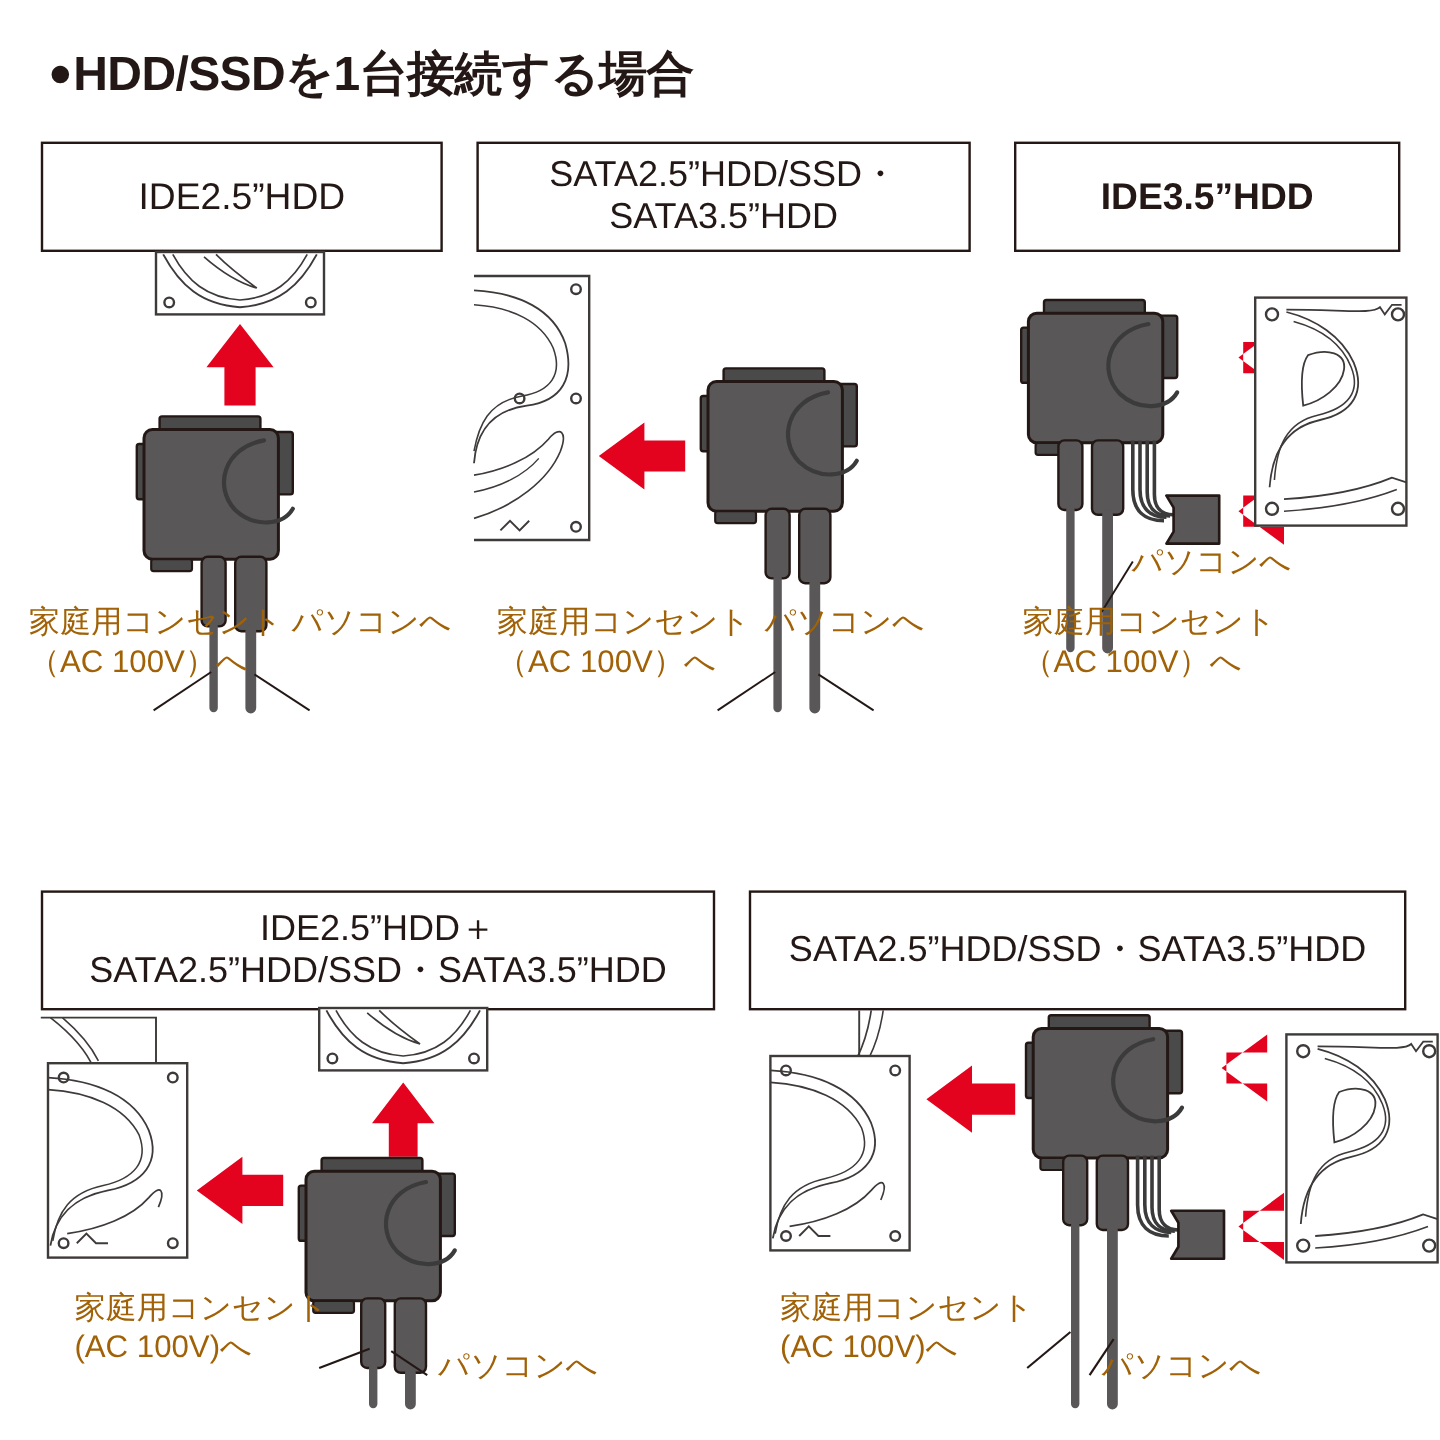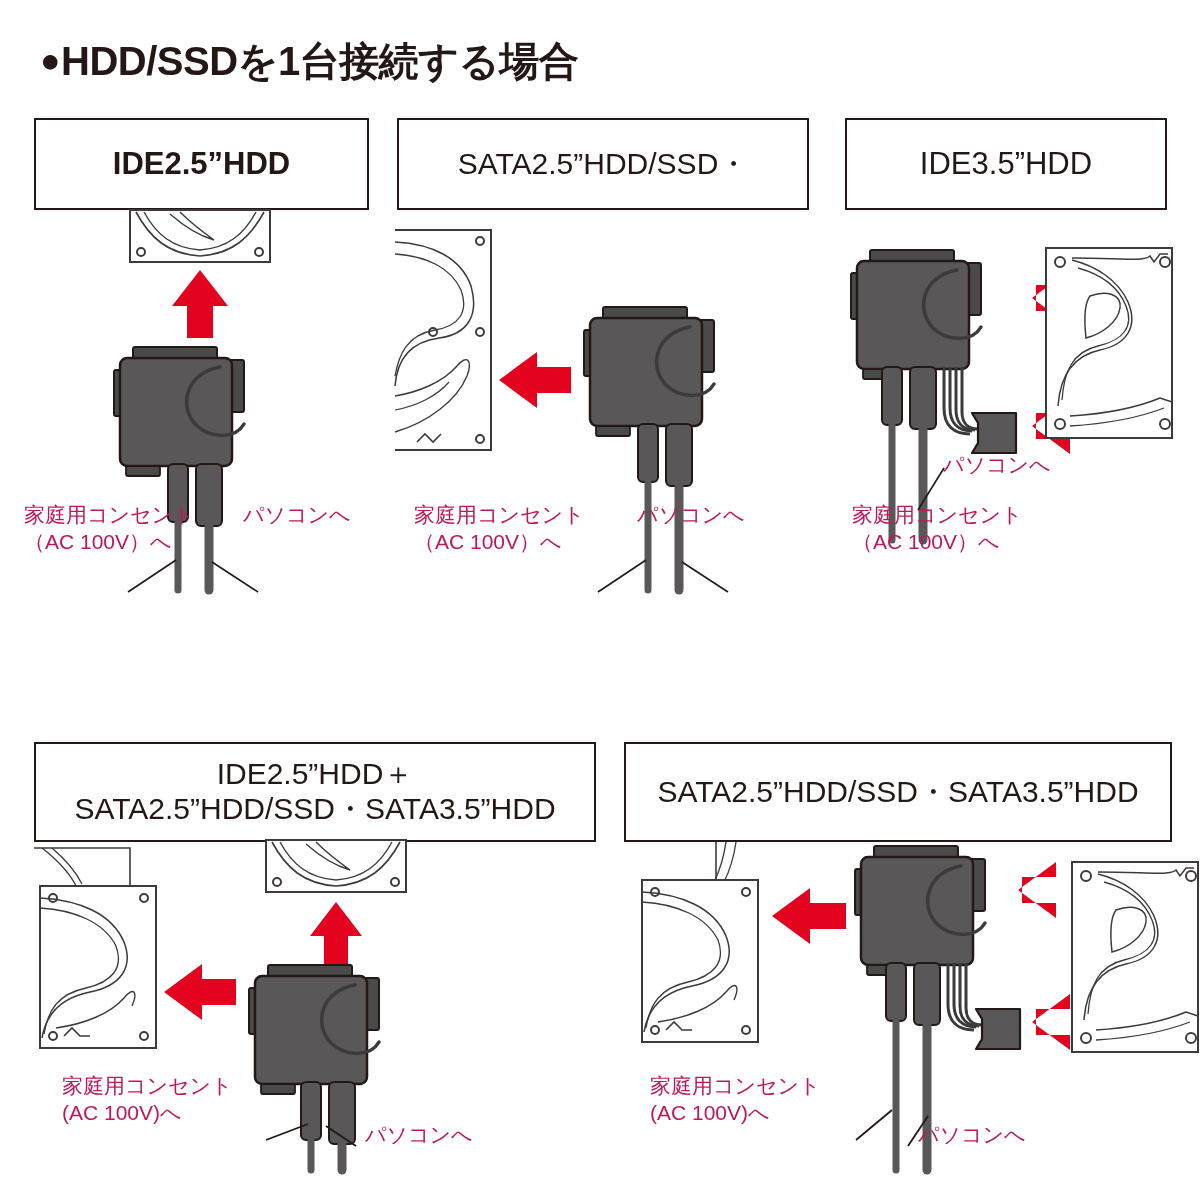--- a/index.html
+++ b/index.html
@@ -38,40 +38,40 @@
     display: flex;
     align-items: center;
     justify-content: center;
     text-align: center;
     font-size: 31px;
     line-height: 1.16;
     color: #231815;
     padding: 2px 6px;
   }
   .label-box.two-line { font-size: 30px; text-align: center; }
-  #label-ide25   { left: 34px;  top: 118px; width: 335px; height: 92px; font-weight: bold; }
+  #label-ide25   { left: 34px;  top: 118px; width: 335px; height: 92px; }
   #label-sata    { left: 397px; top: 118px; width: 412px; height: 92px; }
-  #label-ide35   { left: 845px; top: 118px; width: 322px; height: 92px; }
+  #label-ide35   { left: 845px; top: 118px; width: 322px; height: 92px; font-weight: bold; }
   #label-combo-1 { left: 34px;  top: 742px; width: 562px; height: 100px; }
   #label-combo-2 { left: 624px; top: 742px; width: 548px; height: 100px; }
 
   
   .panel { position: absolute; }
   #panel-1 { left: 0;    top: 210px; width: 400px; height: 380px; }
   #panel-2 { left: 395px; top: 210px; width: 420px; height: 380px; }
   #panel-3 { left: 820px; top: 210px; width: 380px; height: 380px; }
   #panel-4 { left: 20px;  top: 840px; width: 580px; height: 330px; }
   #panel-5 { left: 620px; top: 840px; width: 580px; height: 330px; }
 
   
   .caption {
     position: absolute;
-    font-size: 21px;
+    font-size: 26px;
     line-height: 1.28;
-    color: #be185d;
+    color: #a16207;
     white-space: nowrap;
   }
 
   #cap1-outlet  { left: 24px;  top: 502px; }
   #cap1-pc      { left: 243px; top: 502px; }
   #cap2-outlet  { left: 414px; top: 502px; }
   #cap2-pc      { left: 637px; top: 502px; }
   #cap3-pc      { left: 943px; top: 452px; }
   #cap3-outlet  { left: 852px; top: 502px; }
 
@@ -91,20 +91,21 @@
     <span class="bullet">●</span><span>HDD/SSDを1台接続する場合</span>
   </div>
 
   <div class="label-box" id="label-ide25">
     <span>IDE2.5”HDD</span>
   </div>
 
   <div class="label-box two-line" id="label-sata">
     <div>
       <div>SATA2.5”HDD/SSD・</div>
+      <div>SATA3.5”HDD</div>
     </div>
   </div>
 
   <div class="label-box" id="label-ide35">
     <span>IDE3.5”HDD</span>
   </div>
 
   <div class="panel" id="panel-1">
     <svg width="400" height="380" viewBox="0 0 400 380">
 

